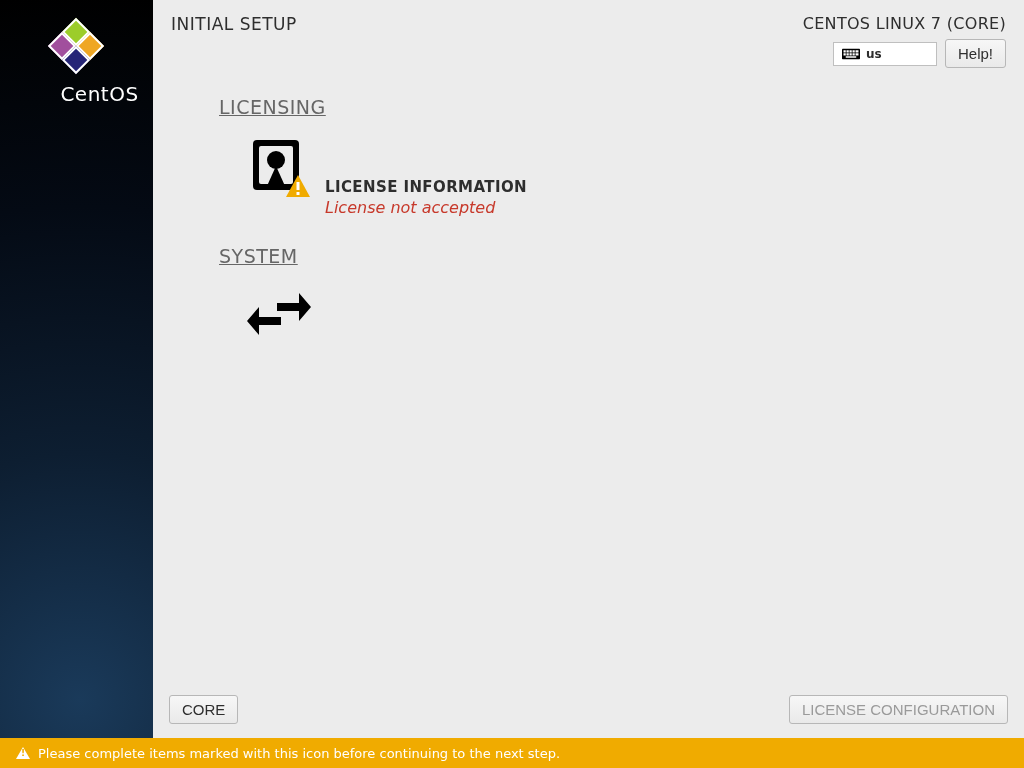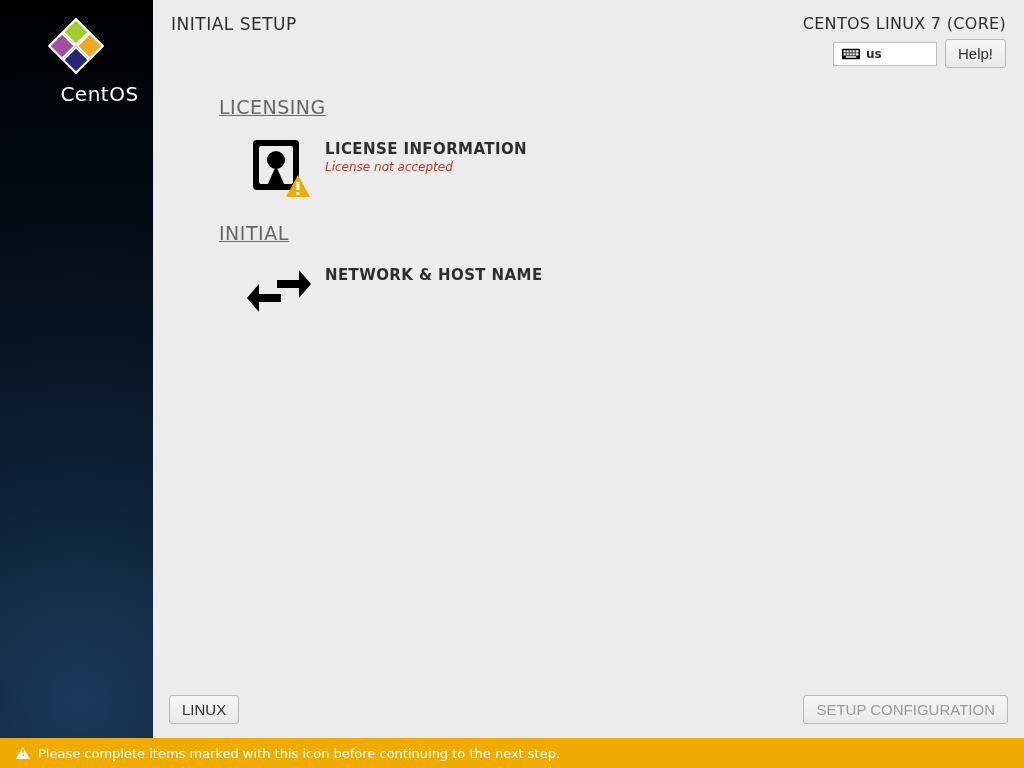--- a/index.html
+++ b/index.html
@@ -26,22 +26,22 @@
   .hr-row { display: flex; gap: 8px; align-items: center; }
   .kb-ind { display: flex; align-items: center; gap: 6px; background: #fff; border: 1px solid #bfbfbf; height: 24px; padding: 0 8px; font-size: 12px; width: 104px; }
   .kb-ind svg { width: 18px; height: 12px; }
   .btn { background: linear-gradient(#f7f7f7,#e9e9e9); border: 1px solid #b7b7b7; border-radius: 3px; padding: 5px 12px; font-size: 15px; cursor: pointer; color: #2e2e2e; }
   .btn[disabled] { color: #9a9a9a; cursor: default; }
   .content { flex: 1 1 auto; padding: 28px 0 0 66px; }
   .sect-head { font-size: 19px; letter-spacing: 0.5px; color: #666; margin-bottom: 18px; text-decoration: underline; }
   .spoke { display: flex; align-items: flex-start; gap: 20px; margin: 0 0 28px 28px; cursor: pointer; width: 520px; }
   .spoke-icon { width: 58px; height: 58px; position: relative; flex: 0 0 58px; }
   .spoke-text { padding-top: 4px; }
-  .spoke-title { font-size: 15px; font-weight: bold; letter-spacing: 0.4px; }
-  .spoke-status { font-size: 12px; font-style: italic; color: #555; margin-top: 2px; }
+  .spoke-title { font-size: 15px; font-weight: bold; letter-spacing: 0.4px; margin-top: 38px; }
+  .spoke-status { font-size: 16px; font-style: italic; color: #555; margin-top: 2px; }
   .spoke-status.warn { color: #c7392b; }
   .warn-tri { position: absolute; right: -6px; bottom: -4px; }
   .footer { display: flex; justify-content: space-between; align-items: center; padding: 10px 16px 14px 16px; }
   .bottom-bar { height: 30px; background: #f0ab00; display: flex; align-items: center; padding: 0 16px; color: #fff; font-size: 13px; gap: 8px; }
   .bottom-bar .tri { width: 0; height: 0; border-left: 7px solid transparent; border-right: 7px solid transparent; border-bottom: 12px solid #fff; position: relative; }
   .bottom-bar .tri::after { content: "!"; position: absolute; left: -2px; top: 1px; color: #f0ab00; font-size: 9px; font-weight: bold; }
 </style>
 </head>
 <body>
 
@@ -99,37 +99,36 @@
             <rect x="11.5" y="8" width="3" height="8" fill="#fff"></rect>
             <rect x="11.5" y="18" width="3" height="3" fill="#fff"></rect>
           </svg>
         </div>
         <div class="spoke-text">
           <div class="spoke-title">LICENSE INFORMATION</div>
           <div class="spoke-status warn">License not accepted</div>
         </div>
       </div>
 
-      <div class="sect-head">INITIAL</div>
+      <div class="sect-head">SYSTEM</div>
       <div class="spoke">
         <div class="spoke-icon">
           <svg viewBox="0 0 64 58" width="64" height="58">
             <path d="M30 18 L52 18 L52 8 L64 22 L52 36 L52 26 L30 26 Z" fill="#000"></path>
             <path d="M34 40 L12 40 L12 50 L0 36 L12 22 L12 32 L34 32 Z" fill="#000"></path>
           </svg>
         </div>
         <div class="spoke-text">
-          <div class="spoke-title">NETWORK &amp; HOST NAME</div>
         </div>
       </div>
     </div>
 
     <div class="footer">
-      <button class="btn">LINUX</button>
-      <button class="btn" disabled="">SETUP CONFIGURATION</button>
+      <button class="btn">CORE</button>
+      <button class="btn" disabled="">LICENSE CONFIGURATION</button>
     </div>
   </main>
 </div>
 
 <div class="bottom-bar">
   <div class="tri"></div>
   <span>Please complete items marked with this icon before continuing to the next step.</span>
 </div>
 
 </body></html>

